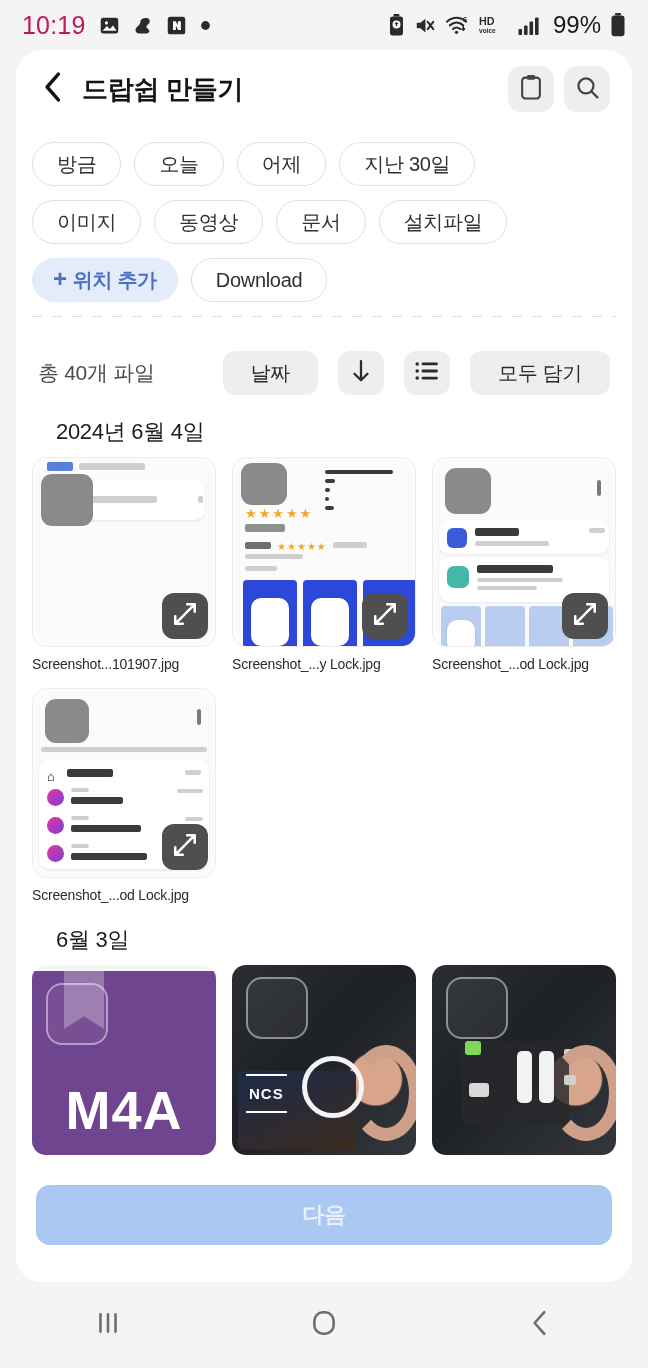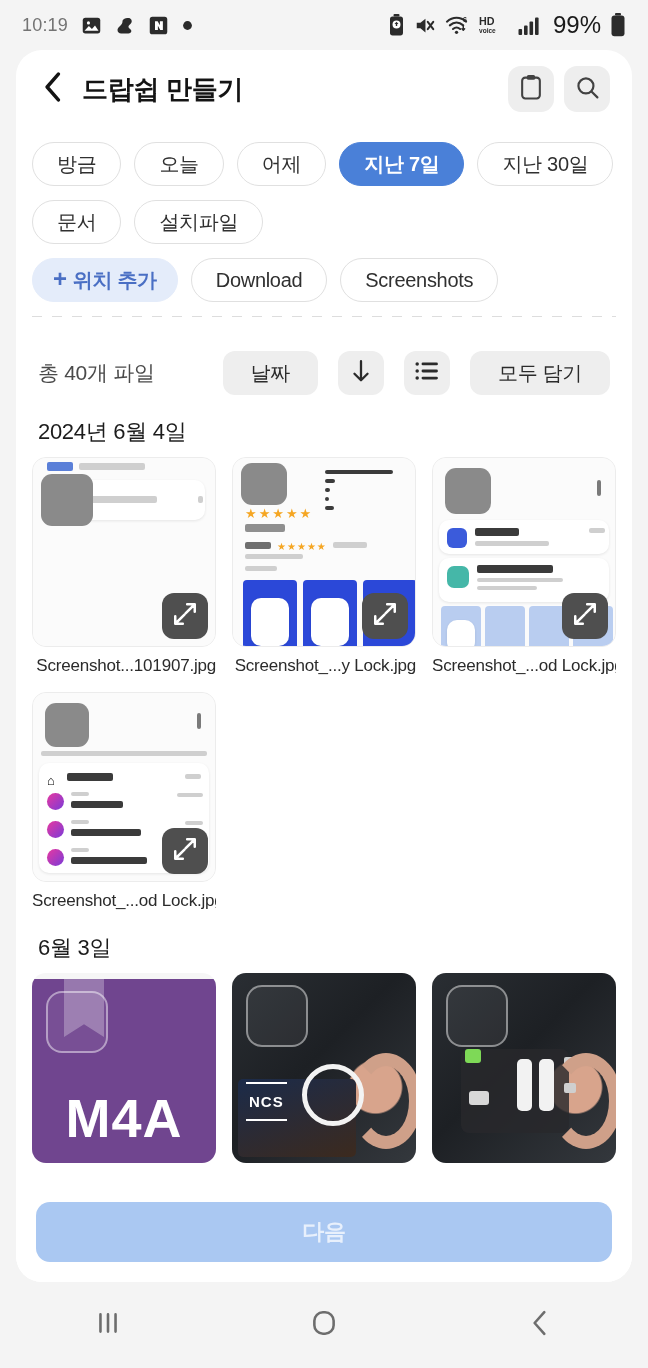--- a/index.html
+++ b/index.html
@@ -10,21 +10,21 @@
     overflow: hidden;
   }
   .phone { position: relative; width: 648px; height: 1368px; background: #f4f4f4; }
 
   
   .statusbar {
     height: 50px; display: flex; align-items: center;
     padding: 0 22px; justify-content: space-between;
   }
   .sb-left { display: flex; align-items: center; gap: 13px; }
-  .sb-time { font-size: 18px; font-weight: 400; color: #737373; letter-spacing: .2px; text-align: center; }
+  .sb-time { font-size: 25px; font-weight: 400; color: #be185d; letter-spacing: .2px; text-align: center; }
   .sb-right { display: flex; align-items: center; gap: 9px; }
   .sb-batt-pct { font-size: 24px; color: #1a1a1a; margin-left: 2px; }
   .ic { display: inline-block; line-height: 0; }
 
   
   .appcard {
     position: absolute; left: 16px; top: 50px;
     width: 616px; height: 1232px;
     background: #ffffff;
     border-radius: 26px 26px 26px 26px;
@@ -103,32 +103,32 @@
     height: 44px; border-radius: 12px; background: #eeeeee;
     display: flex; align-items: center; justify-content: center;
     font-size: 20px; color: #2b2b2b; letter-spacing: -.3px;
   }
   .pill.text { padding: 0 28px; }
   .pill.icon { width: 46px; }
 
   
   .scrollarea { padding: 0 16px; }
   .date-head {
-    font-size: 22px; color: #1c1c1c; padding: 22px 6px 10px 6px; letter-spacing: -.3px;
+    font-size: 22px; color: #1c1c1c; padding: 22px 6px 10px 6px; letter-spacing: -.3px; margin-left: 18px;
   }
   .grid { display: flex; gap: 16px; flex-wrap: wrap; }
   .cellwrap { width: 184px; }
   .thumb {
     position: relative; width: 184px; height: 190px;
     border-radius: 14px; overflow: hidden; background: #f6f6f6;
     border: 1px solid #ececec;
   }
   .thumb.noborder { border: none; }
   .fname {
-    font-size: 17px; color: #2b2b2b; text-align: right;
+    font-size: 14px; color: #2b2b2b; text-align: left;
     margin-top: 9px; white-space: nowrap; overflow: hidden;
     letter-spacing: -.2px;
   }
   .expand {
     position: absolute; right: 7px; bottom: 7px;
     width: 46px; height: 46px; border-radius: 12px;
     background: #4f4f4f; display: flex; align-items: center; justify-content: center;
   }
 
   
@@ -184,21 +184,21 @@
     position: absolute; background: #f2f2f2; border-radius: 5px; width: 15px;
   }
   .cam-square {
     position: absolute; left: 14px; top: 12px; width: 62px; height: 62px;
     border: 2px solid rgba(255,255,255,.45); border-radius: 16px;
     background: rgba(255,255,255,.06);
   }
 
   
   .cta-wrap {
-    position: absolute; left: 0; right: 0; bottom: 0;
+    position: absolute; left: 0; right: 0; bottom: 17px;
     background: #fff; padding: 14px 20px 20px 20px;
   }
   .cta {
     height: 60px; border-radius: 14px; background: #aac8f2;
     display: flex; align-items: center; justify-content: center;
     font-size: 22px; color: #e8f0fc; font-weight: 700; letter-spacing: -.3px;
   }
 
   
   .navbar {
@@ -318,35 +318,35 @@
         </div>
       </div>
     </div>
 
 
     <div class="filters">
       <div class="chip-row">
         <div class="chip">방금</div>
         <div class="chip">오늘</div>
         <div class="chip">어제</div>
-        <div class="chip selected">지난 7일</div>
         <div class="chip">지난 30일</div>
       </div>
       <div class="chip-row">
+        <div class="chip">이미지</div>
+        <div class="chip">동영상</div>
         <div class="chip">문서</div>
         <div class="chip">설치파일</div>
 
       </div>
       <div class="chip-row">
         <div class="chip addloc">
           <span class="plus">+</span>
           <span>위치 추가</span>
         </div>
         <div class="chip">Download</div>
-        <div class="chip">Screenshots</div>
       </div>
       <div class="divider-dashed"></div>
     </div>
 
     <div class="res-toolbar">
       <div class="res-count">총 40개 파일</div>
       <div class="res-actions">
         <div class="pill text">날짜</div>
         <div class="pill icon">
           <span>

